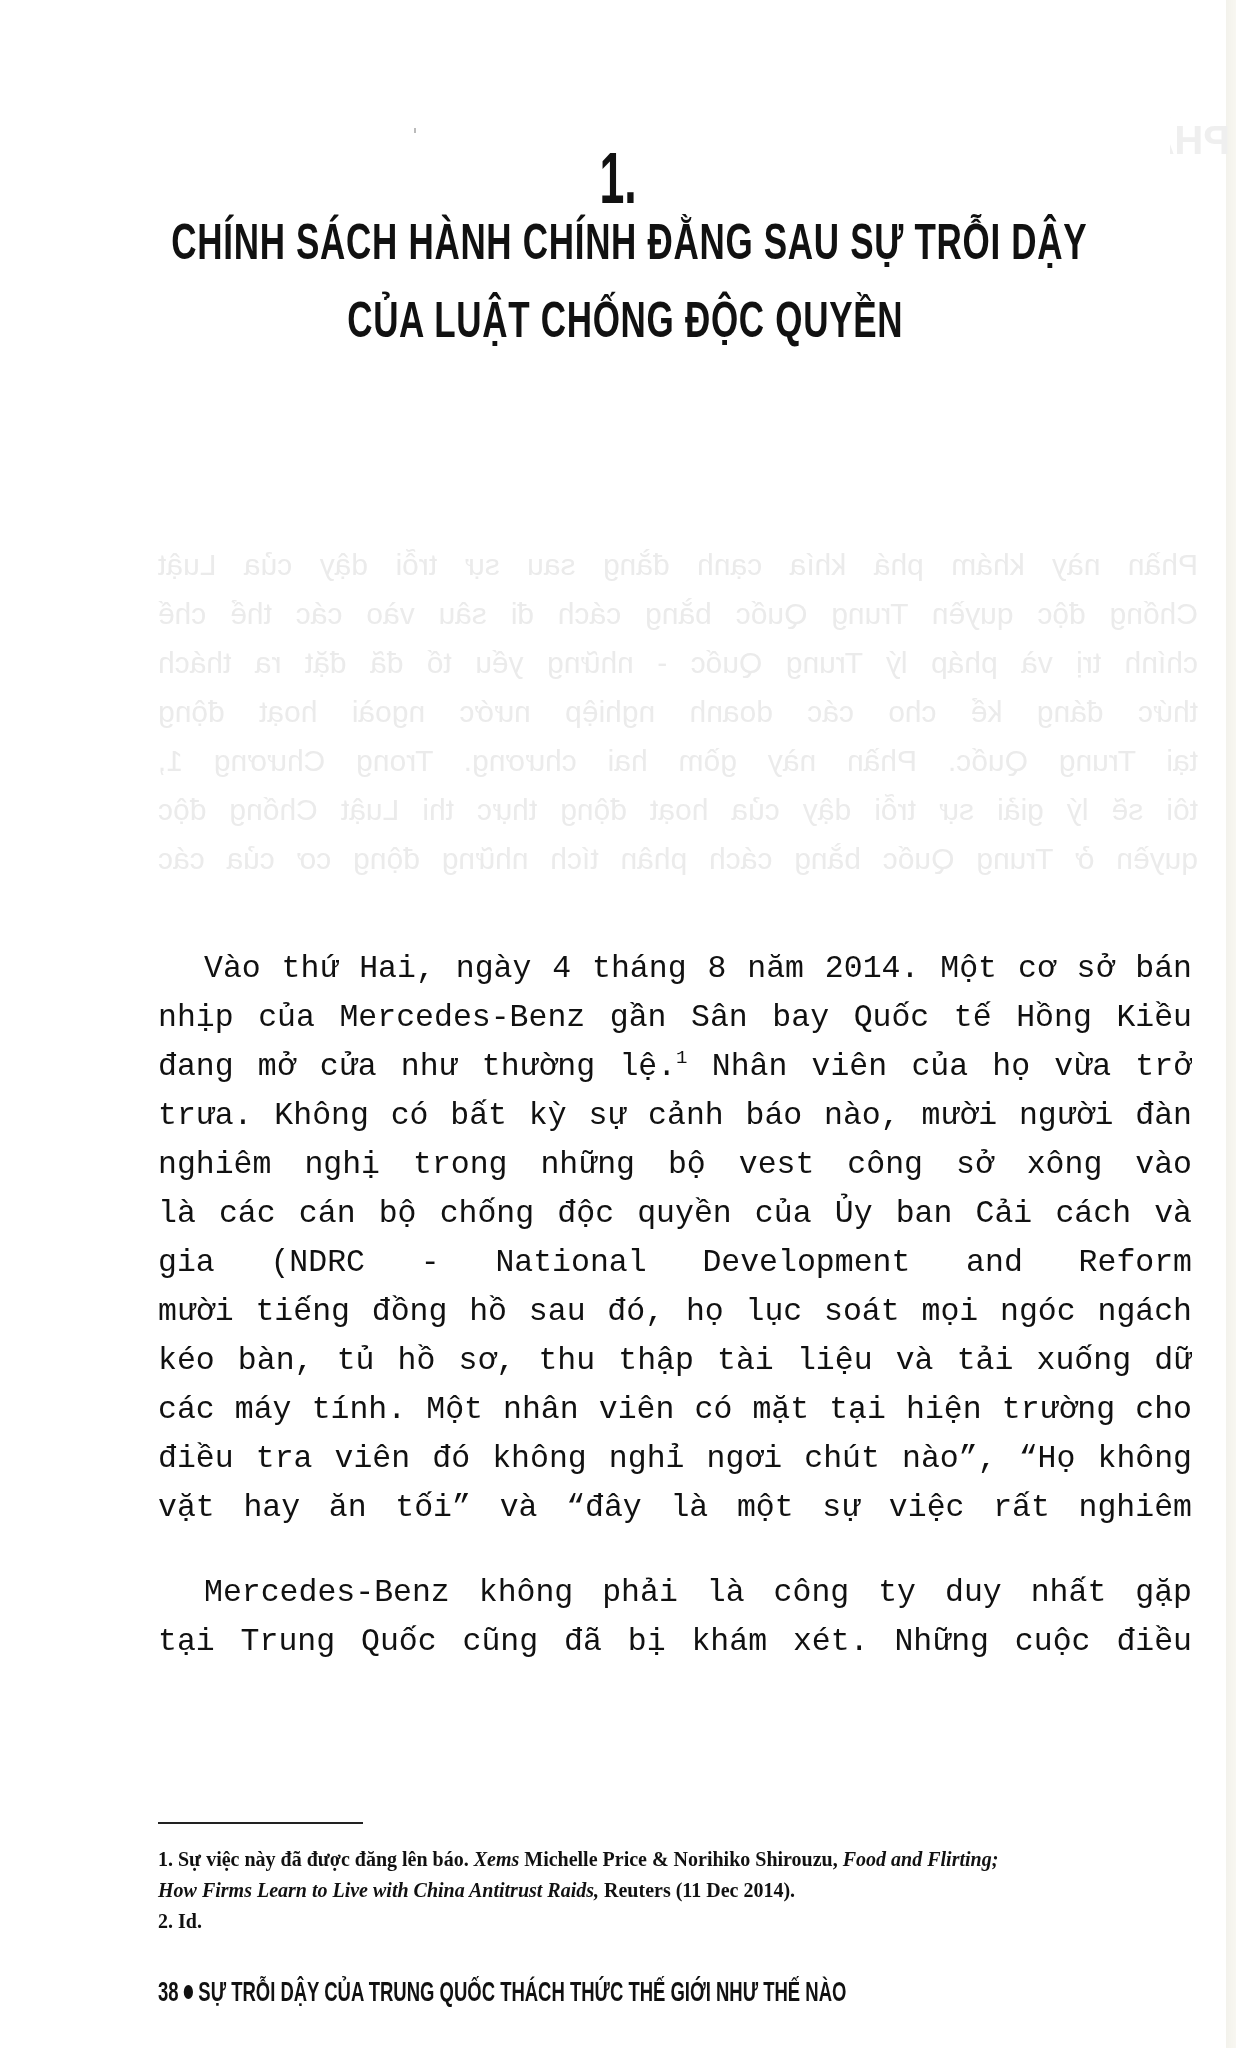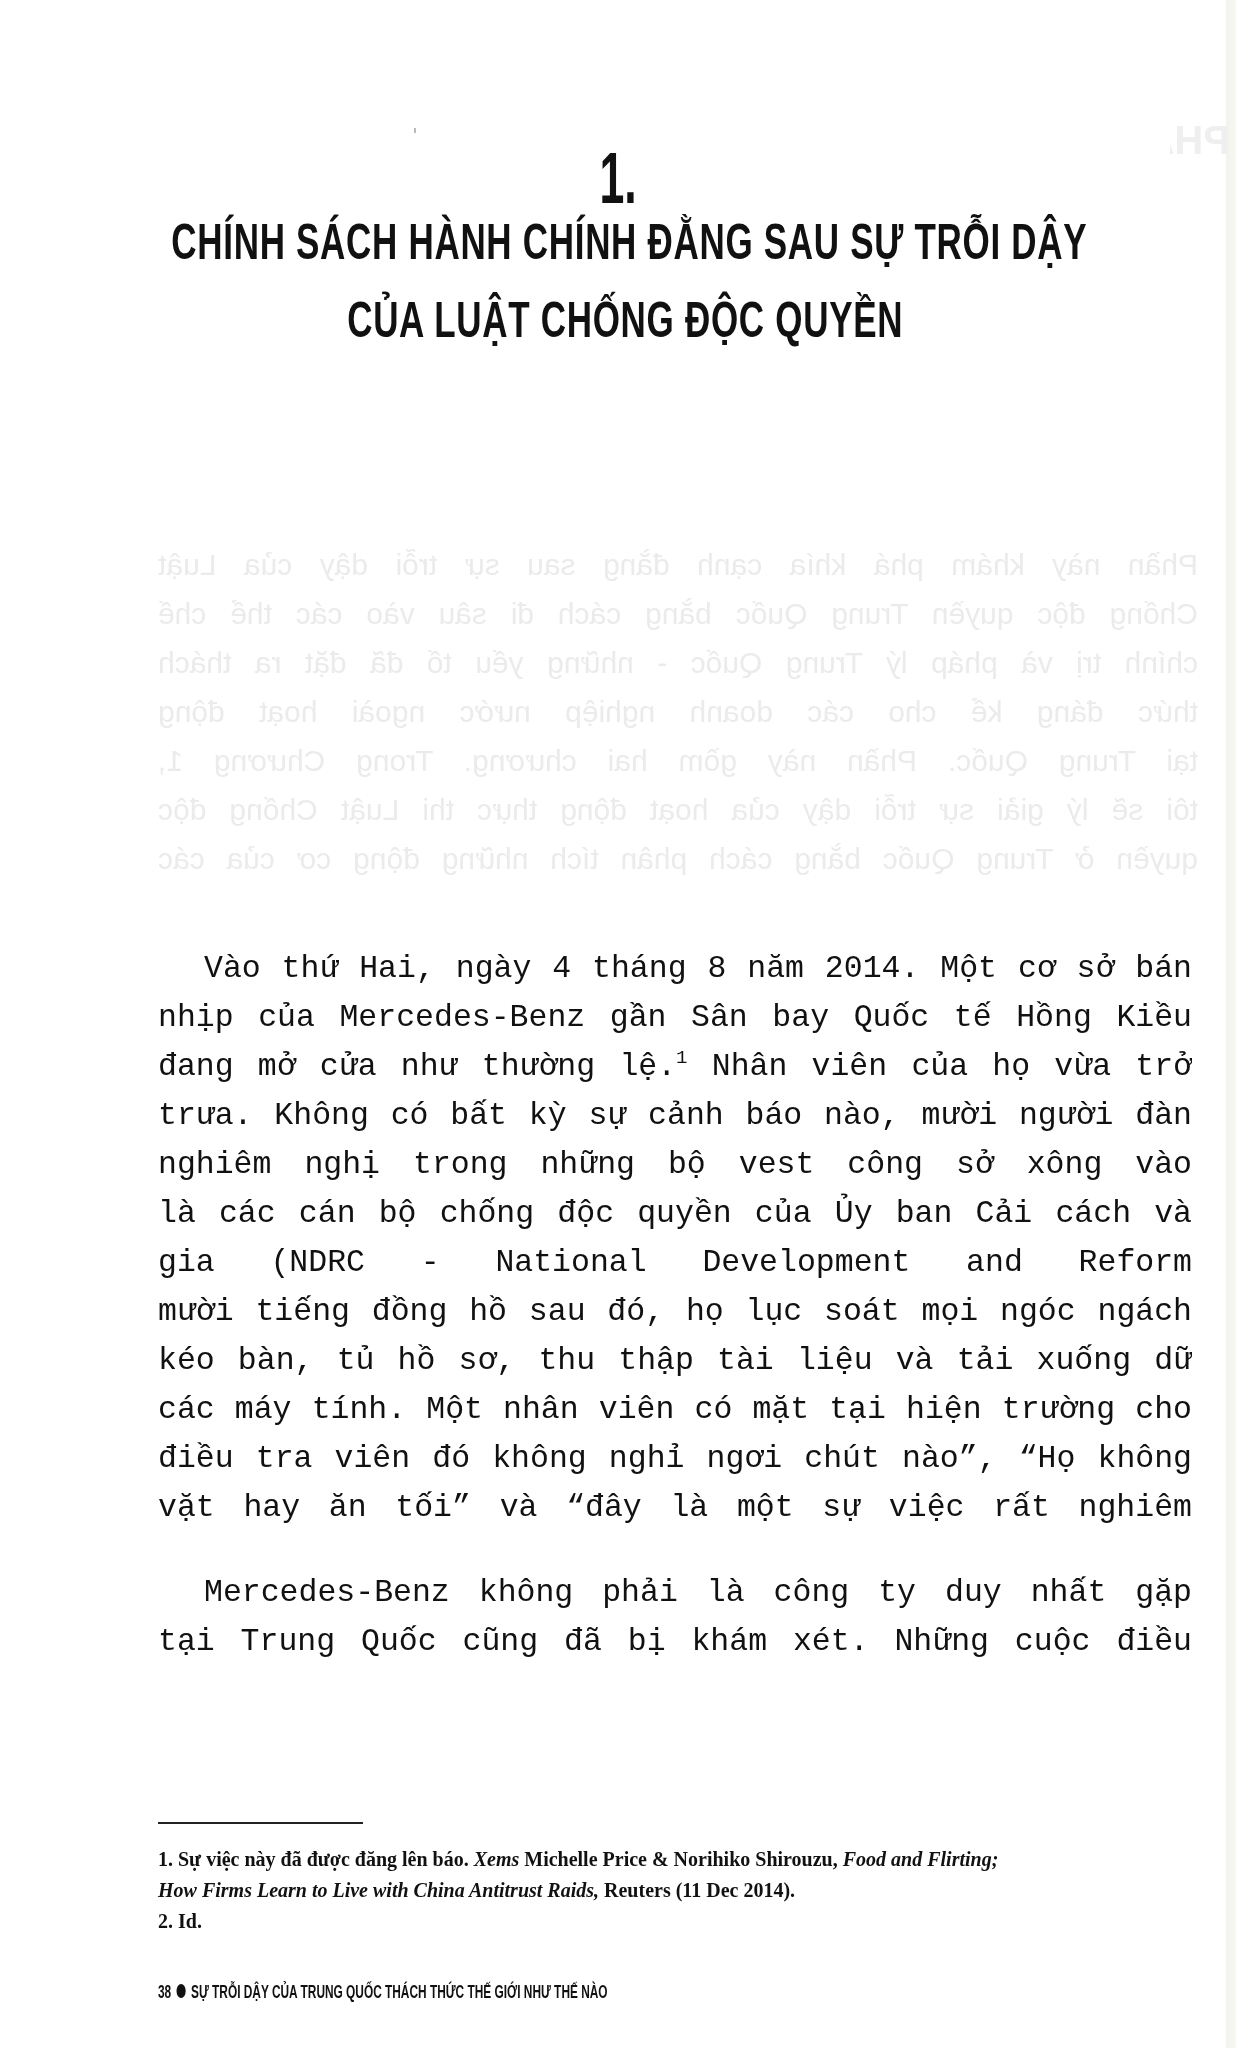--- a/index.html
+++ b/index.html
@@ -73,21 +73,21 @@
   .footnotes {
     position: absolute; left: 158px; width: 1040px; top: 1844px;
     font-family: "Liberation Serif", "DejaVu Serif", serif;
     font-size: 20px; line-height: 31px; color: #111; font-weight: bold;
   }
   .footnotes .fn { white-space: nowrap; }
   .footnotes i { font-style: italic; }
 
   .running-footer {
     position: absolute; left: 158px; top: 1972px; height: 40px;
-    font-size: 18px; line-height: 40px;
+    font-size: 28px; line-height: 40px;
     transform-origin: left top;
     text-align: center;
   }
   .running-footer span.inner { display: inline-block; transform: scaleX(0.66); transform-origin: left center; white-space: nowrap; }
   .bullet { display: inline-block; width: 14px; height: 14px; border-radius: 50%; background: #111; vertical-align: middle; margin: 0 8px 4px 8px; }
   .speck { position: absolute; left: 414px; top: 128px; width: 2px; height: 5px; background: #bbb; }
 </style>
 </head>
 <body>
 

